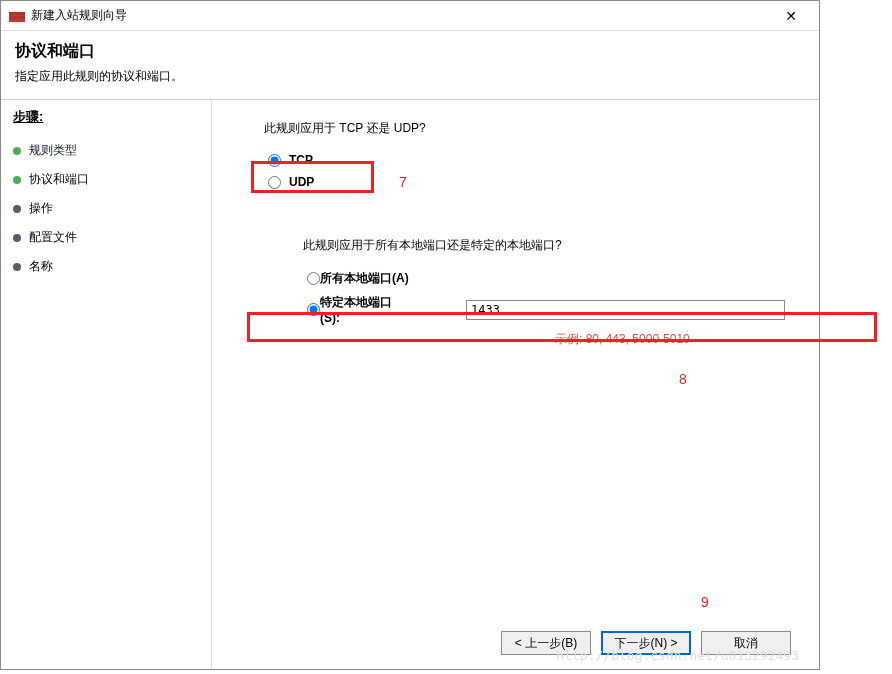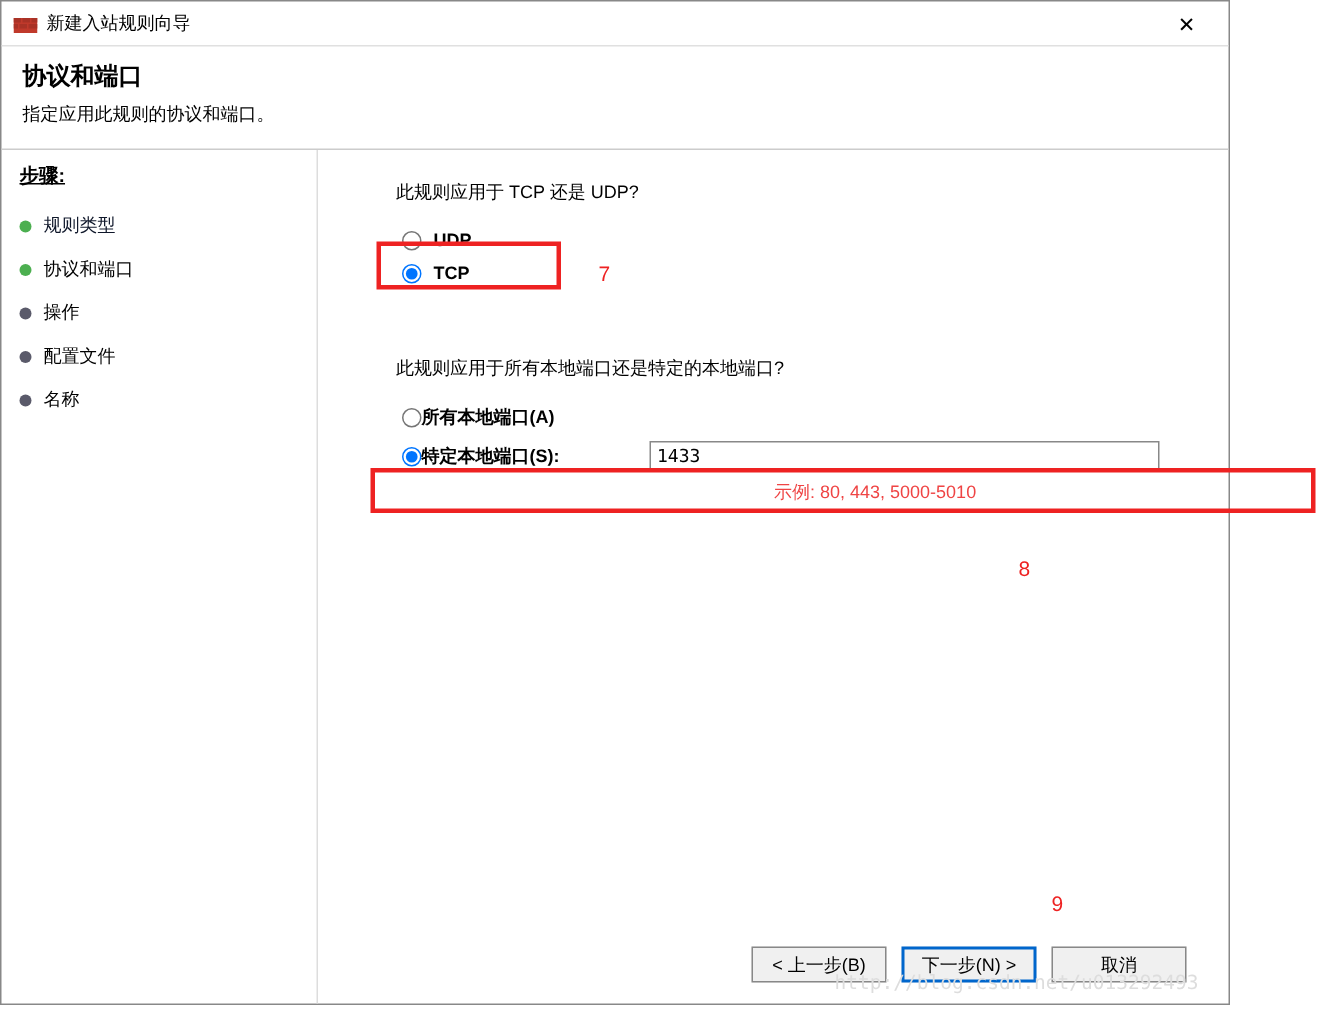--- a/index.html
+++ b/index.html
@@ -144,20 +144,21 @@
     }
     .anno-7 {
       position: absolute;
       left: 398px;
       top: 173px;
       color: #e22;
       font-size: 14px;
     }
     .port-group {
       margin-top: 0;
+      margin-left: 39px;
     }
     .port-row {
       display: flex;
       align-items: center;
       margin: 3px 0;
       padding: 2px 4px;
     }
     .port-input {
       margin-left: 60px;
       width: 340px;
@@ -276,26 +277,26 @@
           <span class="step-bullet bullet-dark"></span>
           <span>名称</span>
         </li>
       </ul>
     </div>
 
     <div class="main-panel">
       <div class="protocol-group">
         <div class="question">此规则应用于 TCP 还是 UDP?</div>
         <label class="radio-row">
+          <input type="radio" name="proto" checked="" style="">
+          <span class="radio-label">TCP</span>
+        </label>
+        <label class="radio-row">
           <input type="radio" name="proto" style="">
           <span class="radio-label">UDP</span>
-        </label>
-        <label class="radio-row">
-          <input type="radio" name="proto" checked="" style="">
-          <span class="radio-label">TCP</span>
         </label>
       </div>
 
       <div class="port-group">
         <div class="question">此规则应用于所有本地端口还是特定的本地端口?</div>
         <label class="port-row">
           <input type="radio" name="port" style="">
           <span class="radio-label">所有本地端口(A)</span>
         </label>
         <label class="port-row">

